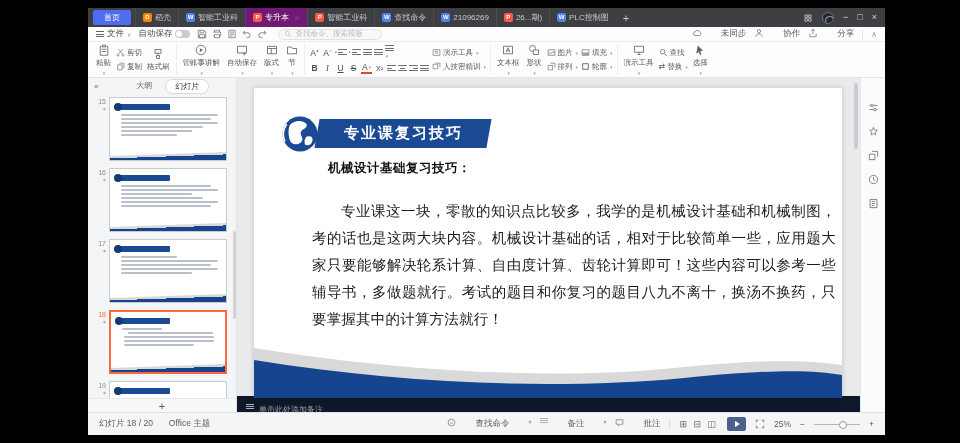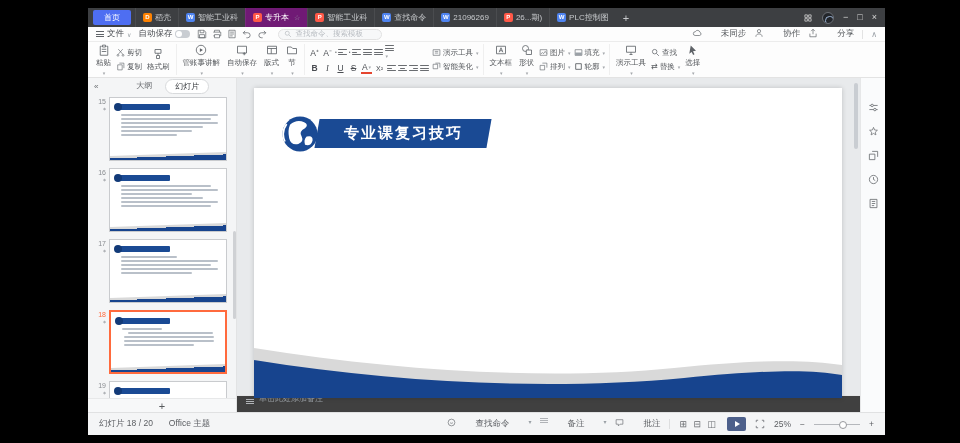--- a/index.html
+++ b/index.html
@@ -78,21 +78,21 @@
 .canvascol{flex:1;display:flex;flex-direction:column;min-width:0;background:#e8eaec}
 .canvas{flex:1;position:relative;min-height:0}
 .slide{position:absolute;left:17px;top:10px;width:588px;height:310px;background:#fff;box-shadow:0 0 5px rgba(0,0,0,.18)}
 .banner{position:absolute;left:63px;top:31px;width:172px;height:29px;background:#1a4a94;transform:skewX(-10deg);display:flex;align-items:center;justify-content:center}
 .banner span{transform:skewX(10deg);color:#fff;font-weight:bold;font-size:15px;letter-spacing:2px;white-space:nowrap}
 .globe{position:absolute;left:26px;top:26px;width:40px;height:40px}
 .subtitle{position:absolute;left:74px;top:72px;font-size:12.5px;font-weight:bold;color:#111;letter-spacing:.5px}
 .sbody{position:absolute;left:58px;width:524px;top:110px;font-size:14.5px;line-height:27px;text-align:justify;text-indent:2em;color:#1d1d1f;font-family:"Liberation Serif",serif;letter-spacing:.2px}
 .waves{position:absolute;left:0;bottom:0;width:100%;height:60px}
 .cscroll{position:absolute;right:2px;top:5px;width:4px;height:66px;background:#c9cdd2;border-radius:2px}
-.notesbar{height:13px;background:#404040;border-top:1px solid #e4e5e6;display:flex;align-items:flex-end;gap:5px;padding:8px 9px;font-size:8px;color:#9aa0a6;flex:none}
+.notesbar{height:13px;background:#0f172a;border-top:1px solid #e4e5e6;display:flex;align-items:flex-start;gap:5px;padding:8px 9px;font-size:8px;color:#9aa0a6;flex:none}
 .nlines{width:8px;height:5px;display:inline-flex;flex-direction:column;justify-content:space-between}
 .nlines i{height:1px;background:#b0b3b7;display:block}
 
 .rrail{width:25px;background:#fafbfc;border-left:1px solid #e6e7e8;display:flex;flex-direction:column;align-items:center;padding-top:24px;gap:13px;flex:none}
 
 .statusbar{height:23px;background:#f4f5f6;border-top:1px solid #e0e1e2;display:flex;align-items:center;font-size:8.5px;color:#5a5d61;padding:0 11px;gap:16px;flex:none}
 .sb-right{margin-left:auto;display:flex;align-items:center;gap:9px}
 .sb-item{display:flex;align-items:flex-start;gap:19px;white-space:nowrap}
 .viewic{font-size:9px;color:#6a6d71;letter-spacing:2px}
 .playbtn{width:19px;height:14px;background:#4d608b;border-radius:2px;display:flex;align-items:center;justify-content:center}
@@ -343,21 +343,21 @@
         <div class="sbtn dd">
           <svg class="ic" width="9" height="9" viewBox="0 0 16 16">
               <path d="M2 3h12v10H2zM5 6h6M5 9h6" fill="none" stroke="#5f6368" stroke-width="1.1"></path>
             </svg>
           <span>演示工具</span>
         </div>
         <div class="sbtn dd">
           <svg class="ic" width="9" height="9" viewBox="0 0 16 16">
               <path d="M2 4h8v8H2zM6 2h8v8" fill="none" stroke="#5f6368" stroke-width="1.1"></path>
             </svg>
-          <span>智能美化</span>
+          <span>人技密精训</span>
         </div>
       </div>
     </div>
     <div class="tgroup">
       <div class="bigbtn dd">
         <svg class="ic" width="12" height="12" viewBox="0 0 16 16">
             <path d="M2 3h12v10H2z" fill="none" stroke="#5f6368" stroke-width="1.1"></path>
             <path d="M5.5 11l2.5-6 2.5 6M6.4 9h3.2" fill="none" stroke="#5f6368" stroke-width="1.1"></path>
           </svg>
         <span class="lbl">文本框</span>
@@ -523,20 +523,22 @@
         <div class="slide">
           <svg class="globe" viewBox="0 0 48 48">
             <circle cx="24" cy="24" r="21" fill="#1a4a94"></circle>
             <path d="M6 33 A21 21 0 0 1 8 12" stroke="#fff" stroke-width="2" fill="none"></path>
             <path d="M12 13q8-7 17-3q6 3 1 7q-8 4-4 10q3 6-4 9q-9 2-11-7q-2-9 1-16z" fill="#fff"></path>
             <path d="M32 27q8-2 7 5q-2 7-9 5q-2-6 2-10z" fill="#fff"></path>
           </svg>
           <div class="banner">
               <span>专业课复习技巧</span>
             </div>
+          <div class="subtitle">机械设计基础复习技巧：</div>
+          <div class="sbody">专业课这一块，零散的知识点比较多，我学的是机械设计基础和机械制图，考的话也是这两大块内容。机械设计基础的话，相对于比较简单一些，应用题大家只要能够解决轮系计算、自由度计算、齿轮计算即可！这些内容可以参考一些辅导书，多做题就行。考试的题目和你复习的题目八九不离十，换汤不换药，只要掌握其中的计算方法就行！</div>
           <svg class="waves" viewBox="0 0 588 60" preserveAspectRatio="none">
             <path d="M0 10 C150 34 300 42 420 30 C500 22 550 21 588 27 L588 60 L0 60 Z" fill="#d9d9d9"></path>
             <path d="M0 22 C150 46 300 52 430 40 C510 32 556 31 588 37 L588 60 L0 60 Z" fill="#17448e"></path>
           </svg>
         </div>
         <div class="cscroll"></div>
       </div>
       <div class="notesbar">
         <span class="nlines">
             <i></i>

